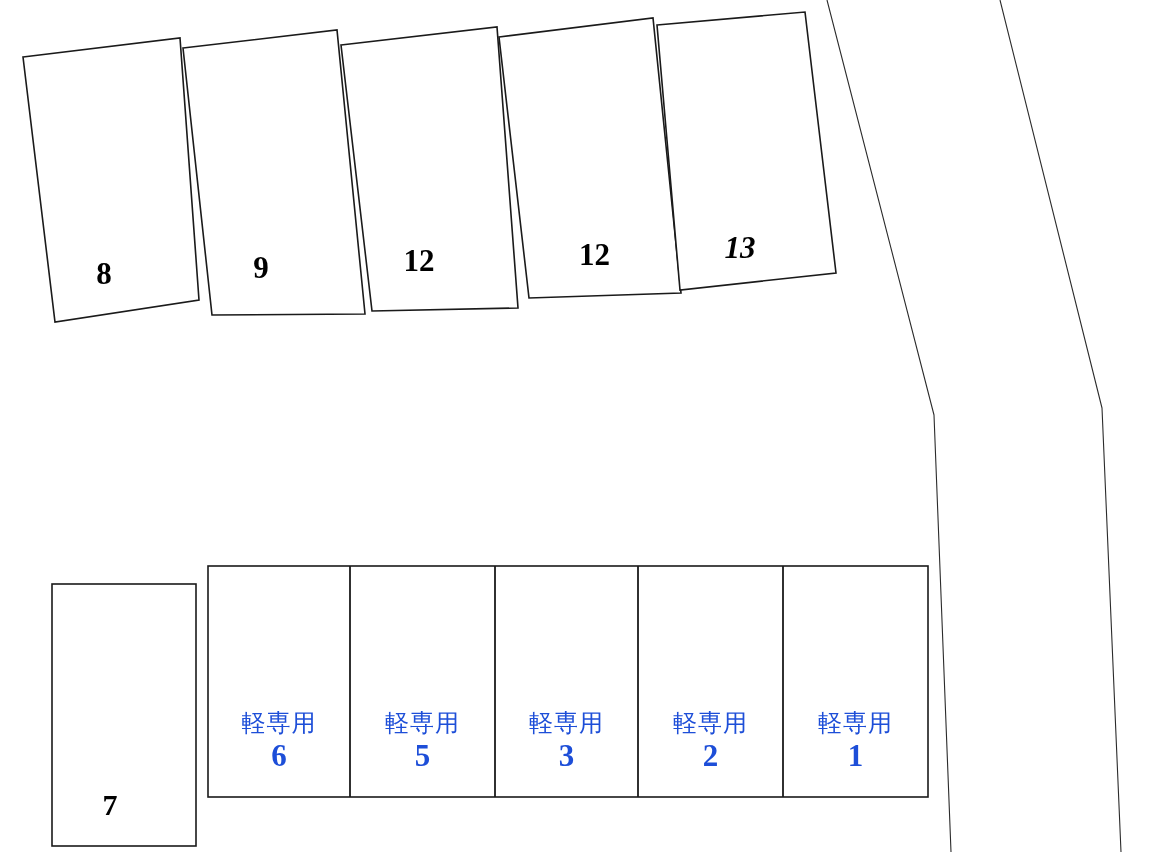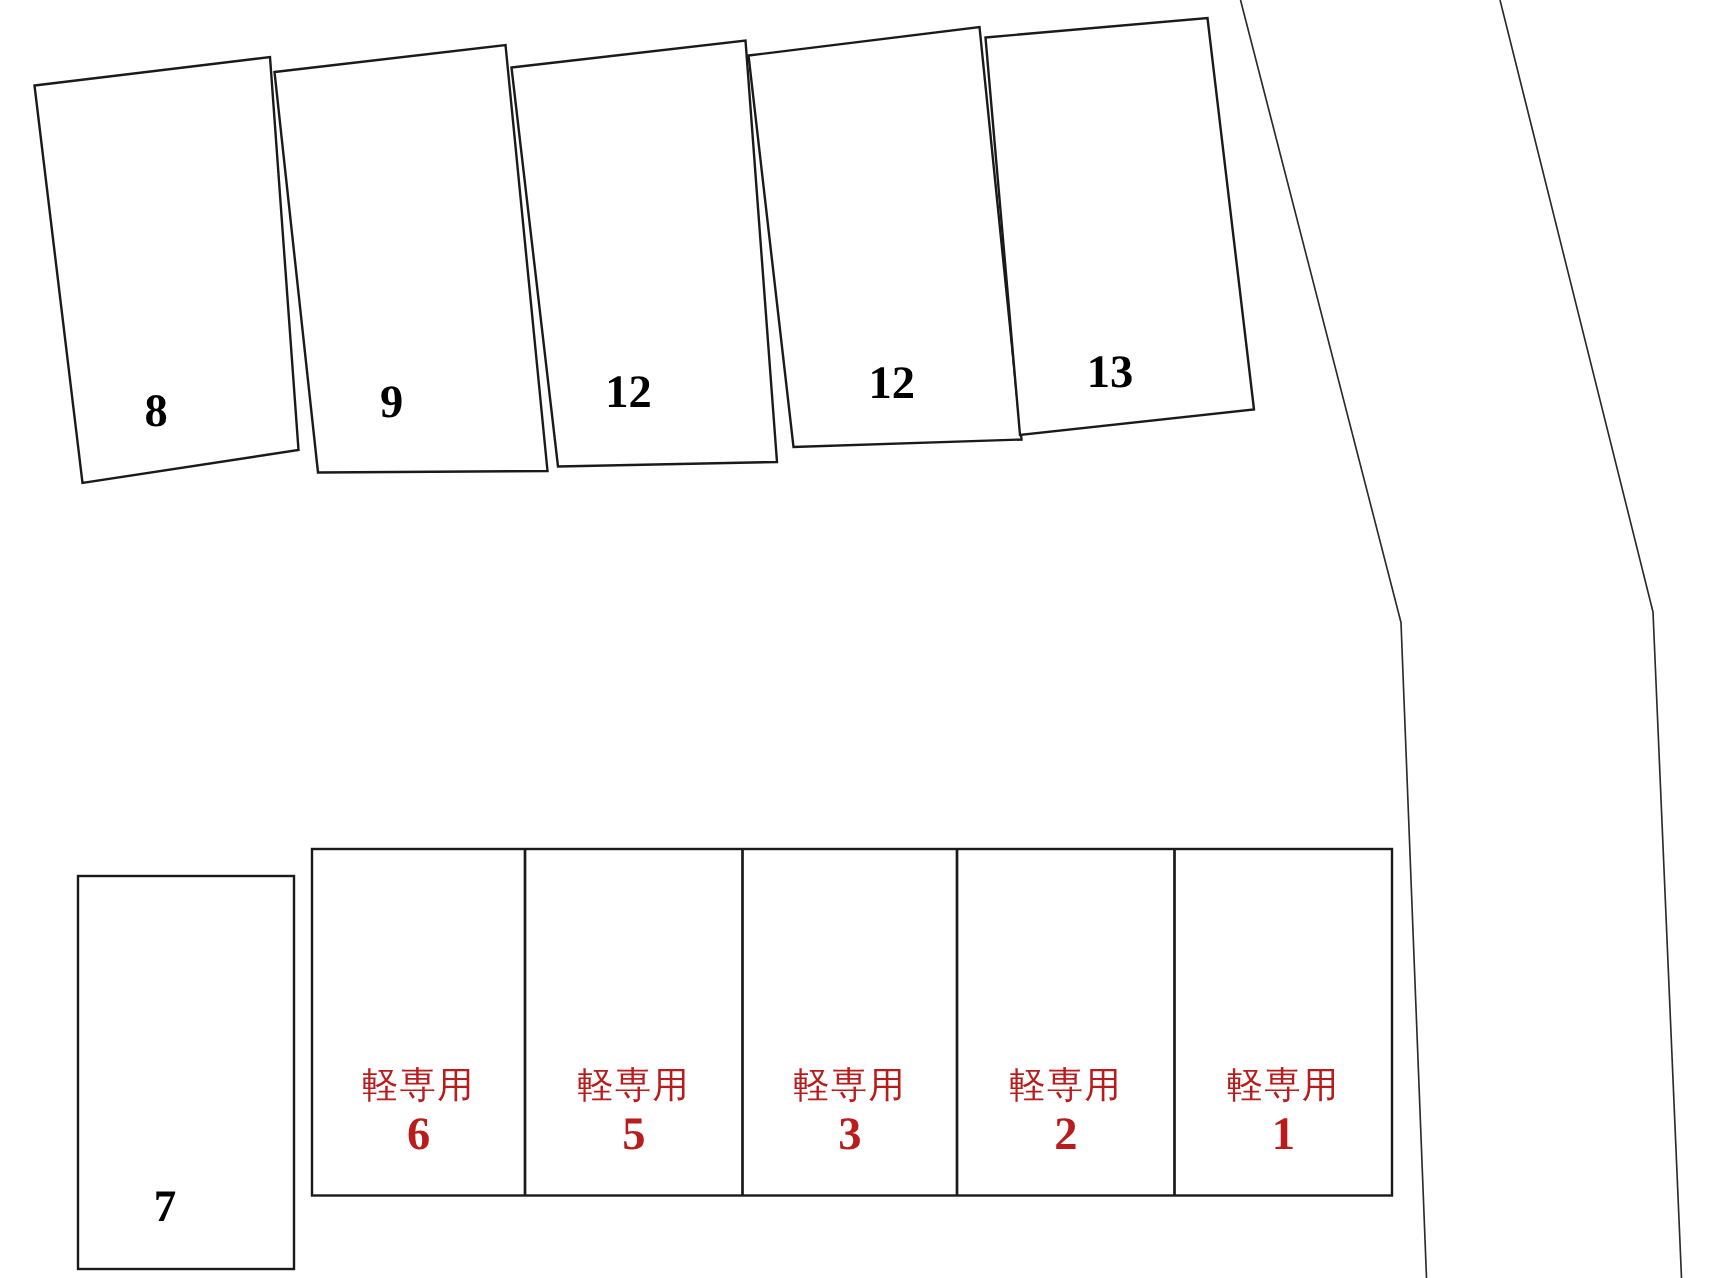--- a/index.html
+++ b/index.html
@@ -58,21 +58,21 @@
     font-family: "Liberation Serif", "DejaVu Serif", serif;
   }
   .num-label.slanted {
     font-family: "Liberation Serif", "DejaVu Serif", serif;
     font-weight: 700;
     font-size: 31px;
   }
   .kei-block {
     position: absolute;
     text-align: center;
-    color: #b91c1c;
+    color: #1d4ed8;
     pointer-events: none;
   }
   .kei-jp {
     font-size: 24px;
     font-weight: 400;
     font-family: "DejaVu Sans", "Liberation Sans", sans-serif;
     letter-spacing: 1px;
     line-height: 1.12;
   }
   .kei-num {
@@ -106,21 +106,21 @@
     <line class="divider-line" x1="783" y1="566" x2="783" y2="797"></line>
 
     <path class="road-line" d="M 827,0 L 934,415 L 951,852"></path>
     <path class="road-line" d="M 1000,0 L 1102,408 L 1121,852"></path>
   </svg>
 
   <div class="label-text num-label slanted" style="left:74px; top:258px; width:60px;">8</div>
   <div class="label-text num-label slanted" style="left:231px; top:252px; width:60px;">9</div>
   <div class="label-text num-label slanted" style="left:389px; top:245px; width:60px;">12</div>
   <div class="label-text num-label slanted" style="left:550px; top:239px; width:60px;text-align:right;">12</div>
-  <div class="label-text num-label slanted" style="left:710px; top:232px; width:60px;">13</div>
+  <div class="label-text num-label slanted" style="left:710px; top:232px; width:60px;font-style:italic;">13</div>
 
   <div class="label-text num-label" style="left:80px; top:789px; width:60px;">7</div>
 
   <div class="kei-block" style="left:208px; top:710px; width:142px;">
     <div class="kei-jp">軽専用</div>
     <div class="kei-num">6</div>
   </div>
 
   <div class="kei-block" style="left:350px; top:710px; width:145px;">
     <div class="kei-jp">軽専用</div>

